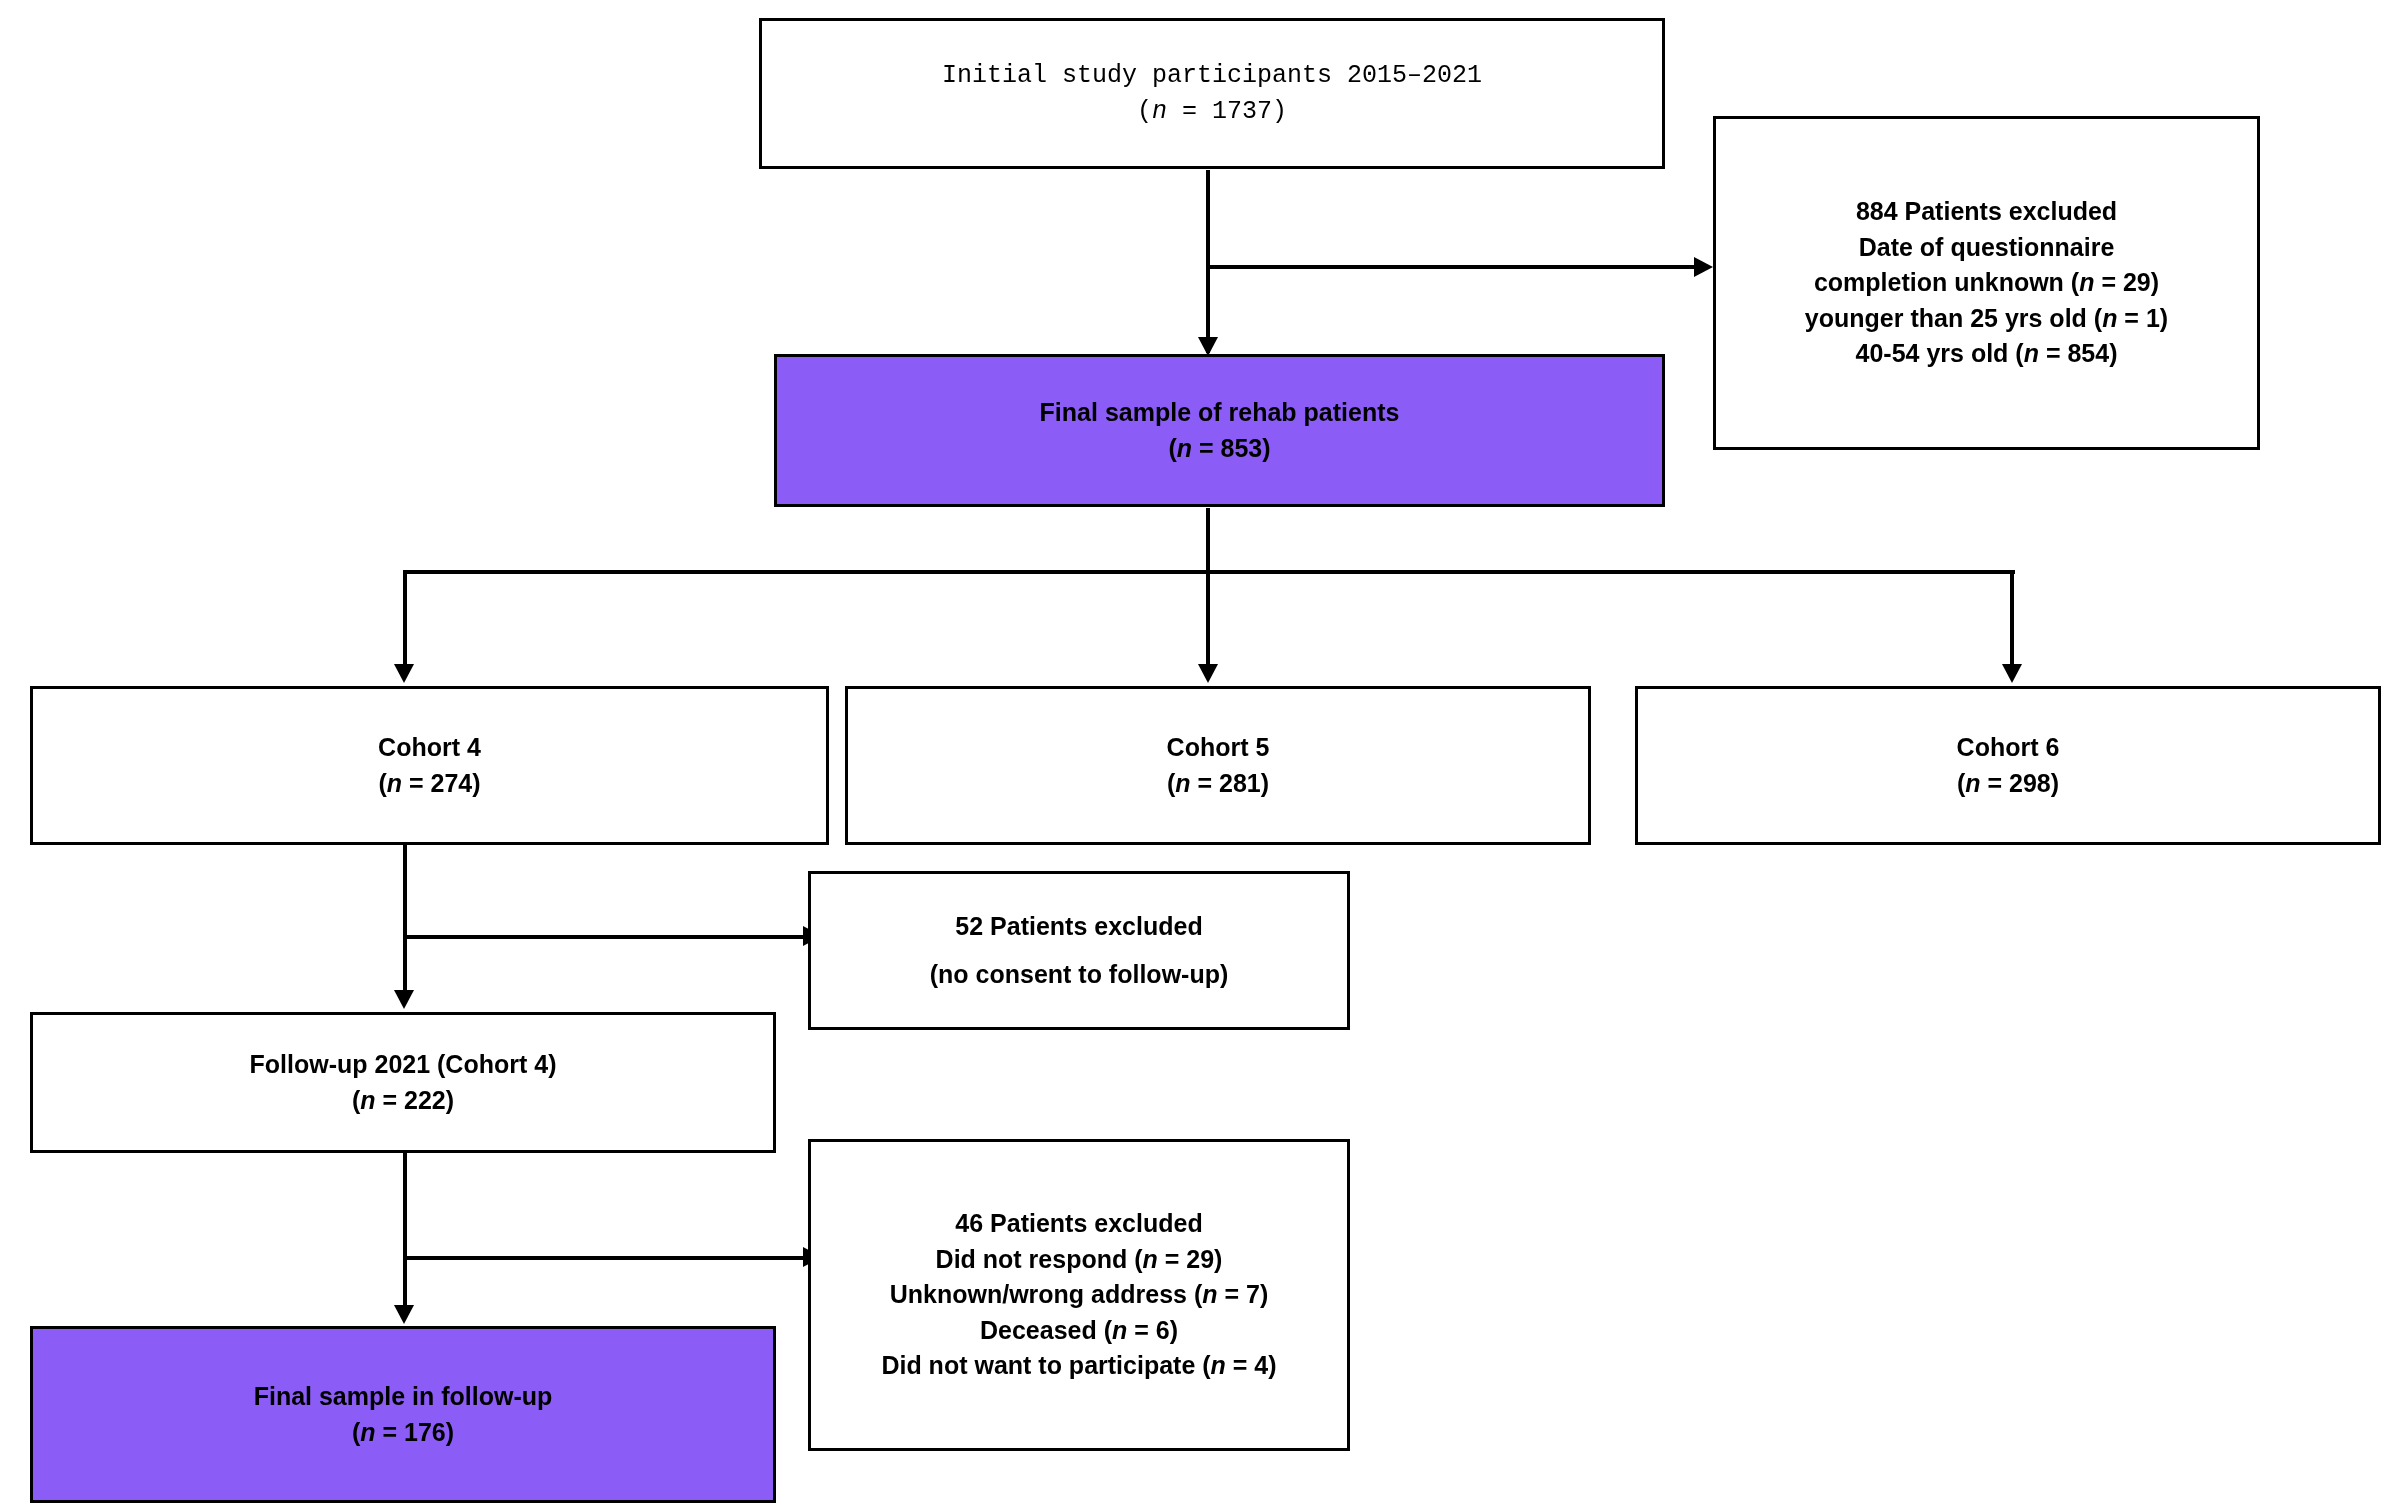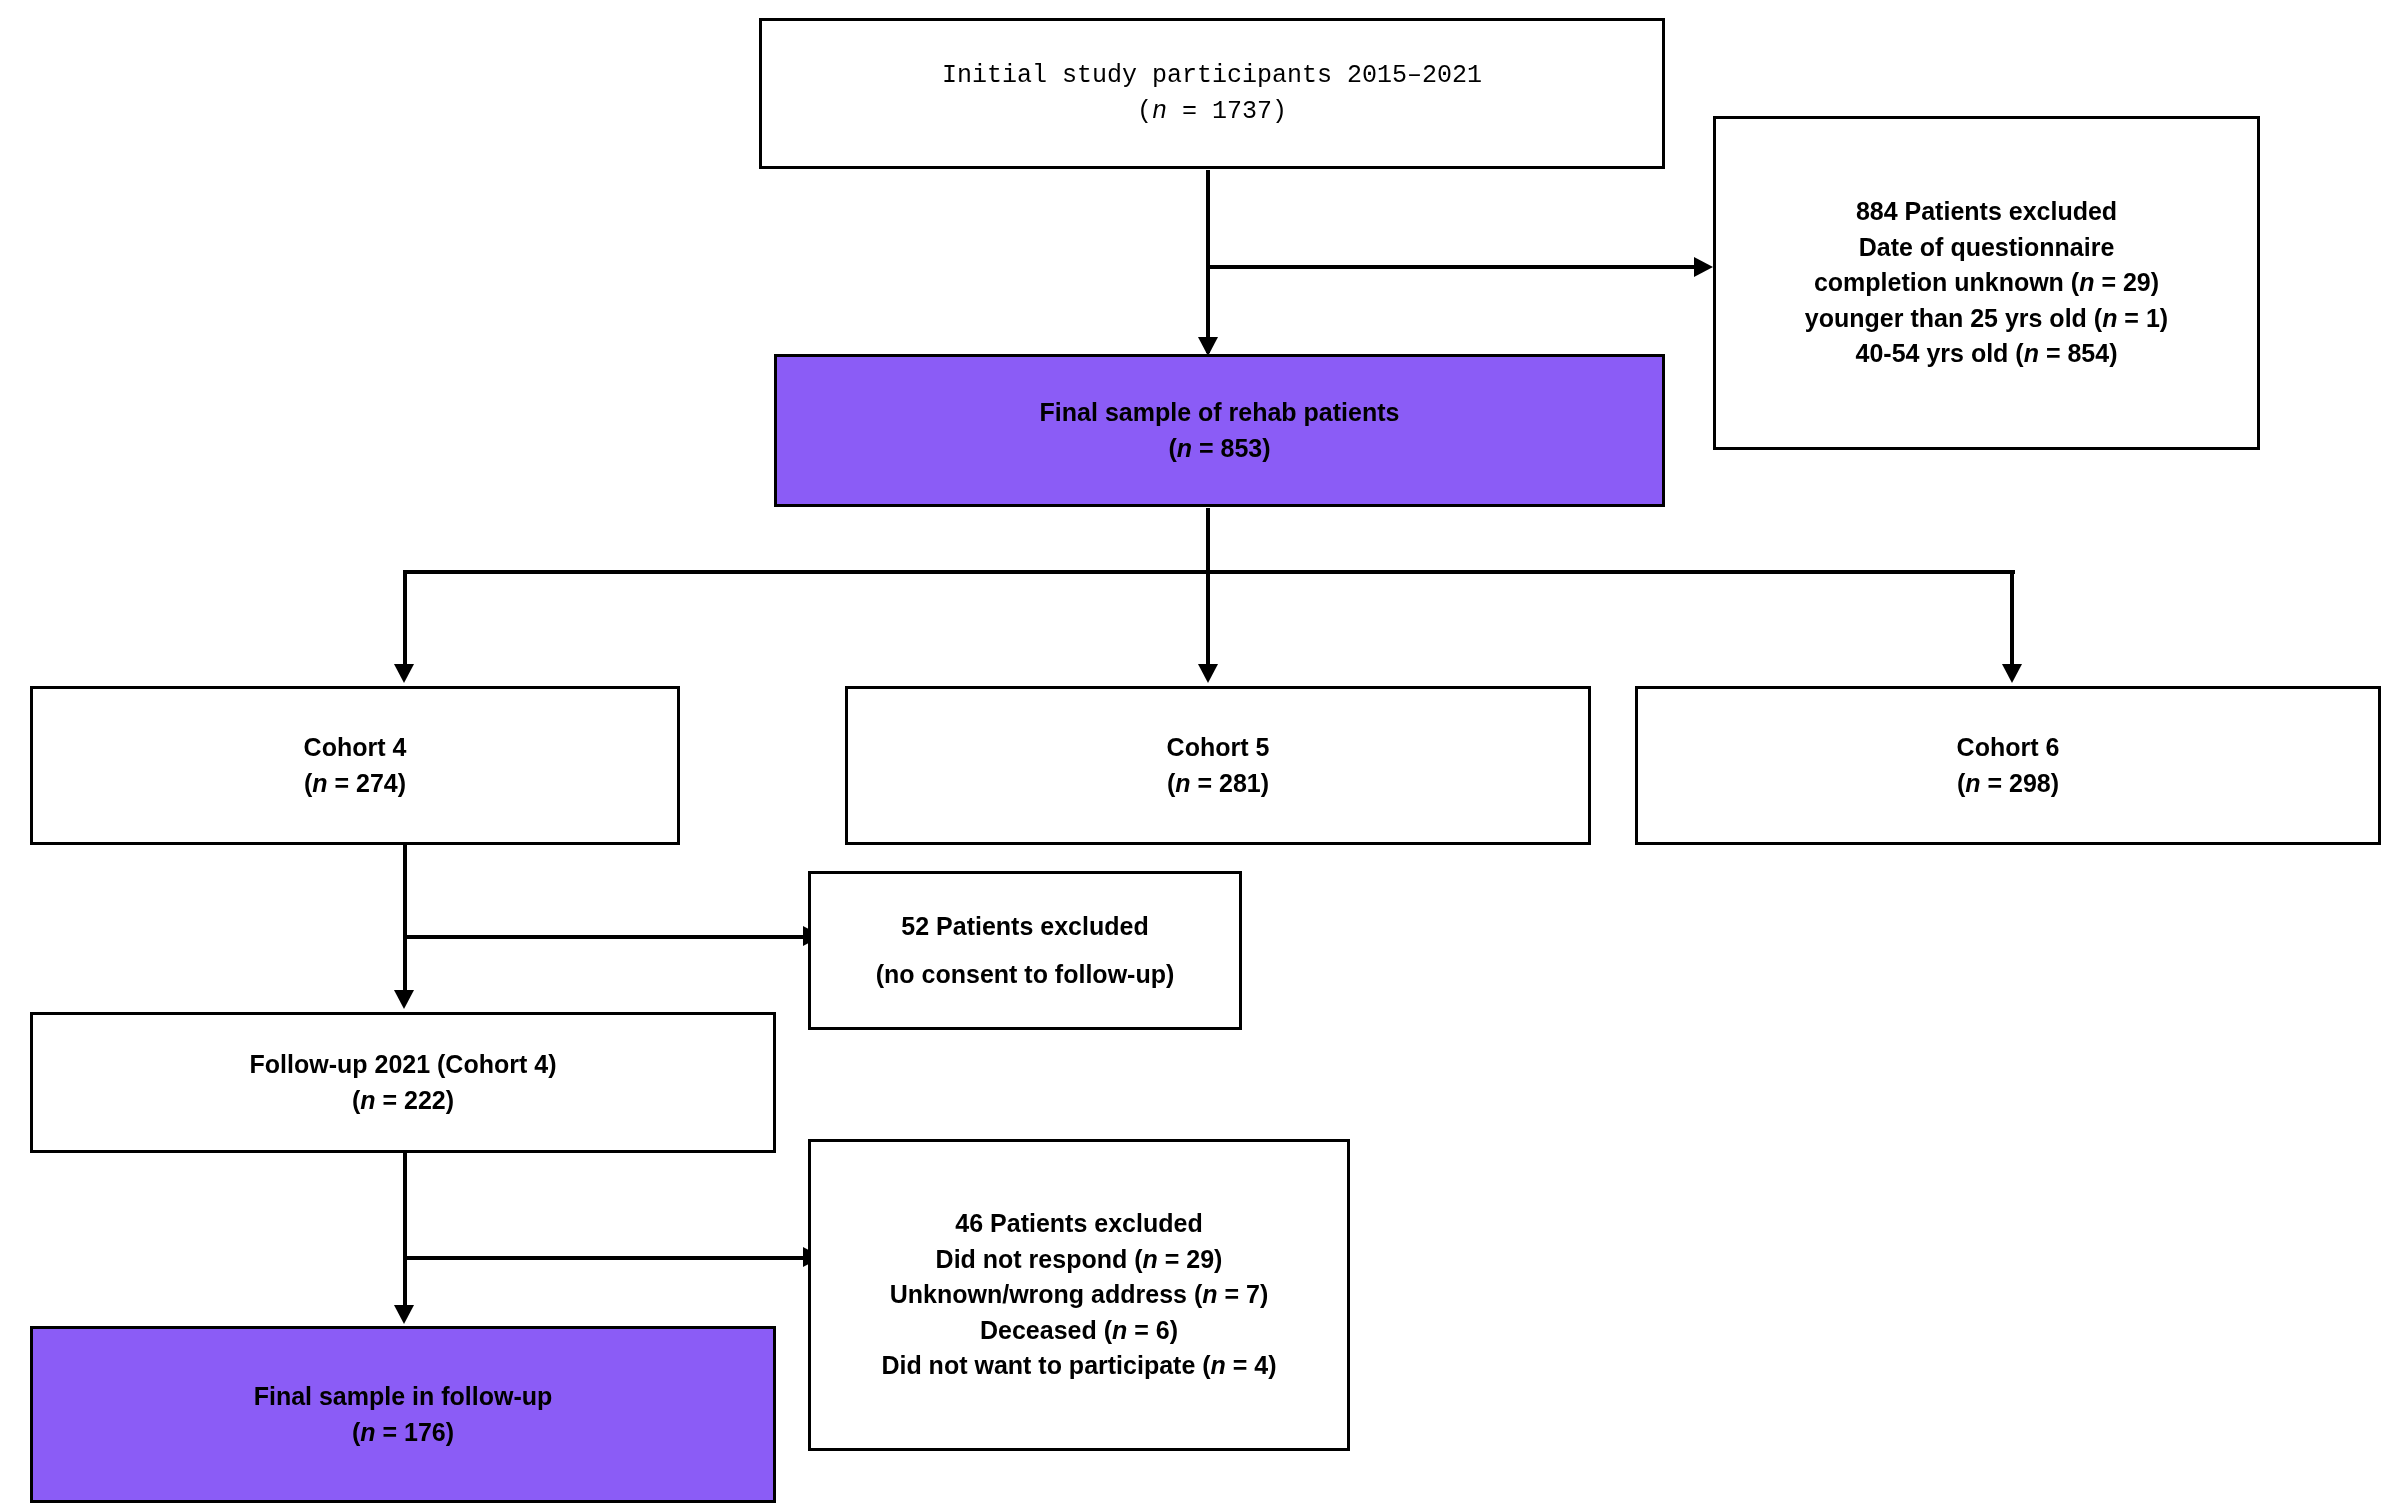--- a/index.html
+++ b/index.html
@@ -106,36 +106,36 @@
     <span class="ln"><span>completion unknown (</span><span class="italic-n">n</span><span> = 29)</span></span>
     <span class="ln"><span>younger than 25 yrs old (</span><span class="italic-n">n</span><span> = 1)</span></span>
     <span class="ln"><span>40-54 yrs old (</span><span class="italic-n">n</span><span> = 854)</span></span>
   </div>
 
   <div class="node bold shaded" style="left:774px; top:354px; width:891px; height:153px; font-size:25px;">
     <span class="ln">Final sample of rehab patients</span>
     <span class="ln"><span>(</span><span class="italic-n">n</span><span> = 853)</span></span>
   </div>
 
-  <div class="node bold" style="left:30px; top:686px; width:650px; height:159px; font-size:25px;">
+  <div class="node bold" style="left:30px; top:686px; width:799px; height:159px; font-size:25px;">
     <span class="ln">Cohort 4</span>
     <span class="ln"><span>(</span><span class="italic-n">n</span><span> = 274)</span></span>
   </div>
 
   <div class="node bold" style="left:845px; top:686px; width:746px; height:159px; font-size:25px;">
     <span class="ln">Cohort 5</span>
     <span class="ln"><span>(</span><span class="italic-n">n</span><span> = 281)</span></span>
   </div>
 
   <div class="node bold" style="left:1635px; top:686px; width:746px; height:159px; font-size:25px;">
     <span class="ln">Cohort 6</span>
     <span class="ln"><span>(</span><span class="italic-n">n</span><span> = 298)</span></span>
   </div>
 
-  <div class="node bold" style="left:808px; top:871px; width:434px; height:159px; font-size:25px;gap:12px;">
+  <div class="node bold" style="left:808px; top:871px; width:542px; height:159px; font-size:25px;gap:12px;">
     <span class="ln">52 Patients excluded</span>
     <span class="ln">(no consent to follow-up)</span>
   </div>
 
   <div class="node bold" style="left:30px; top:1012px; width:746px; height:141px; font-size:25px;">
     <span class="ln">Follow-up 2021 (Cohort 4)</span>
     <span class="ln"><span>(</span><span class="italic-n">n</span><span> = 222)</span></span>
   </div>
 
   <div class="node bold" style="left:808px; top:1139px; width:542px; height:312px; font-size:25px;">

